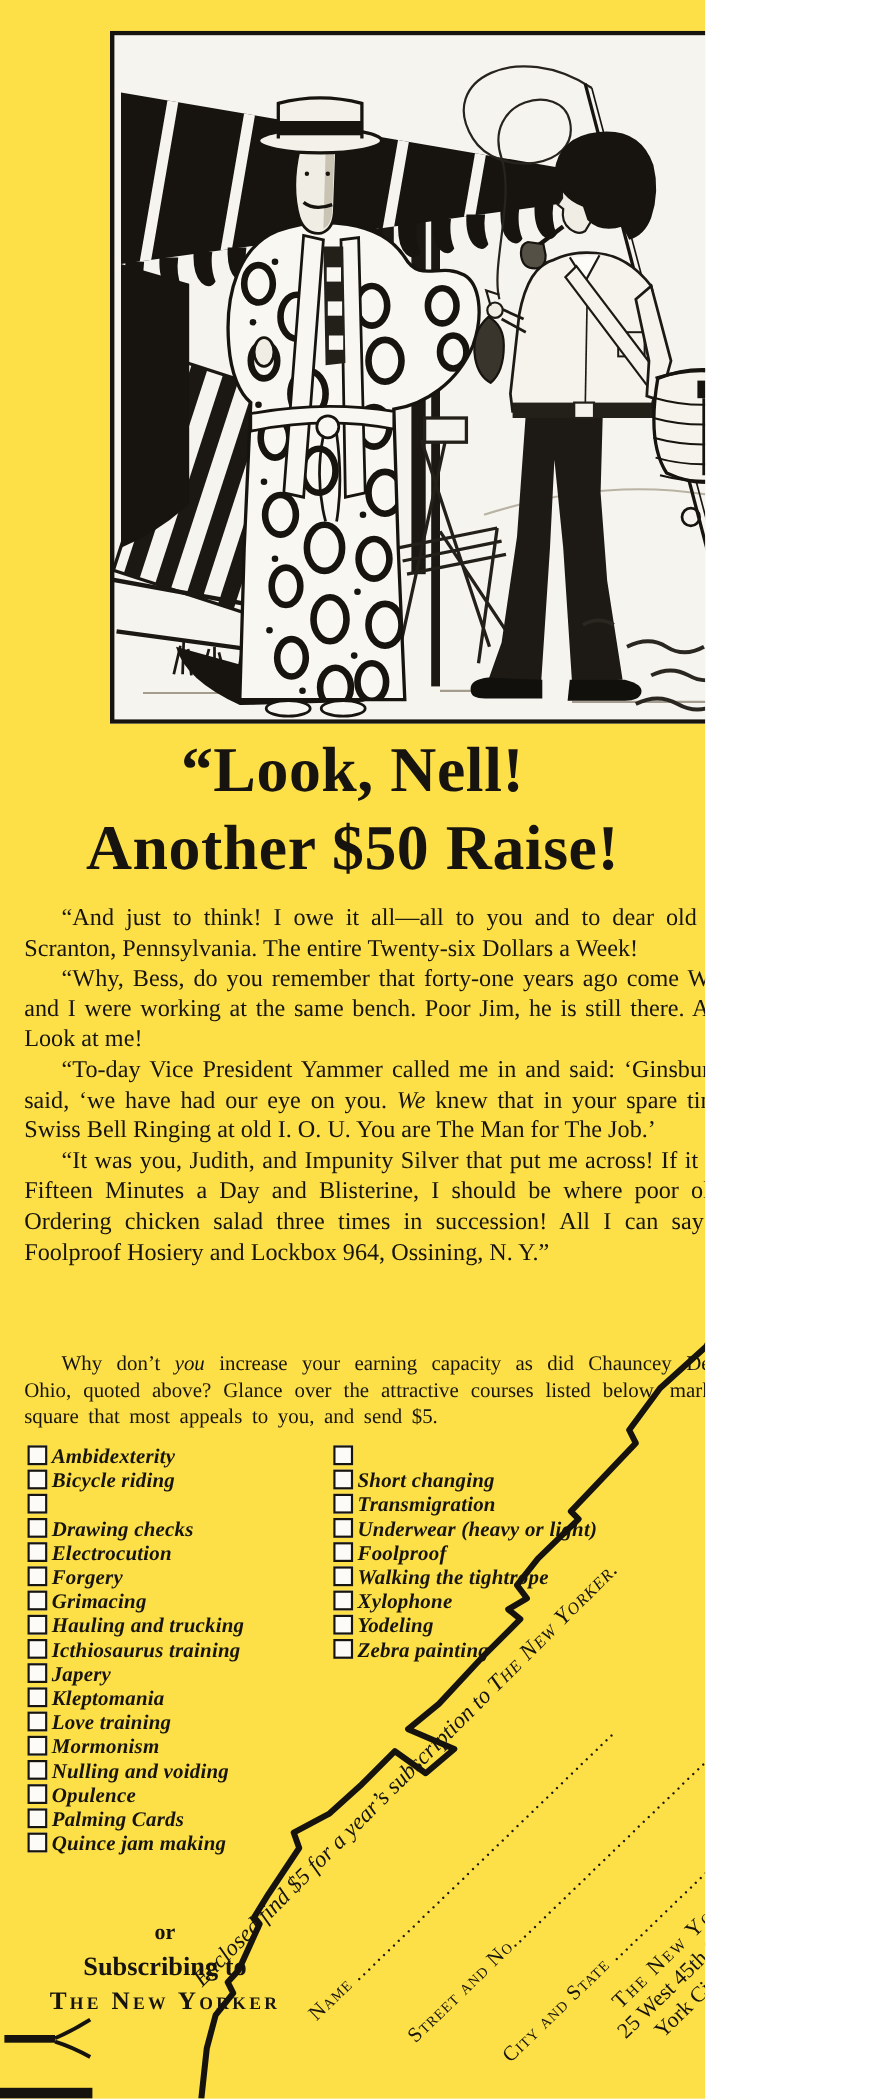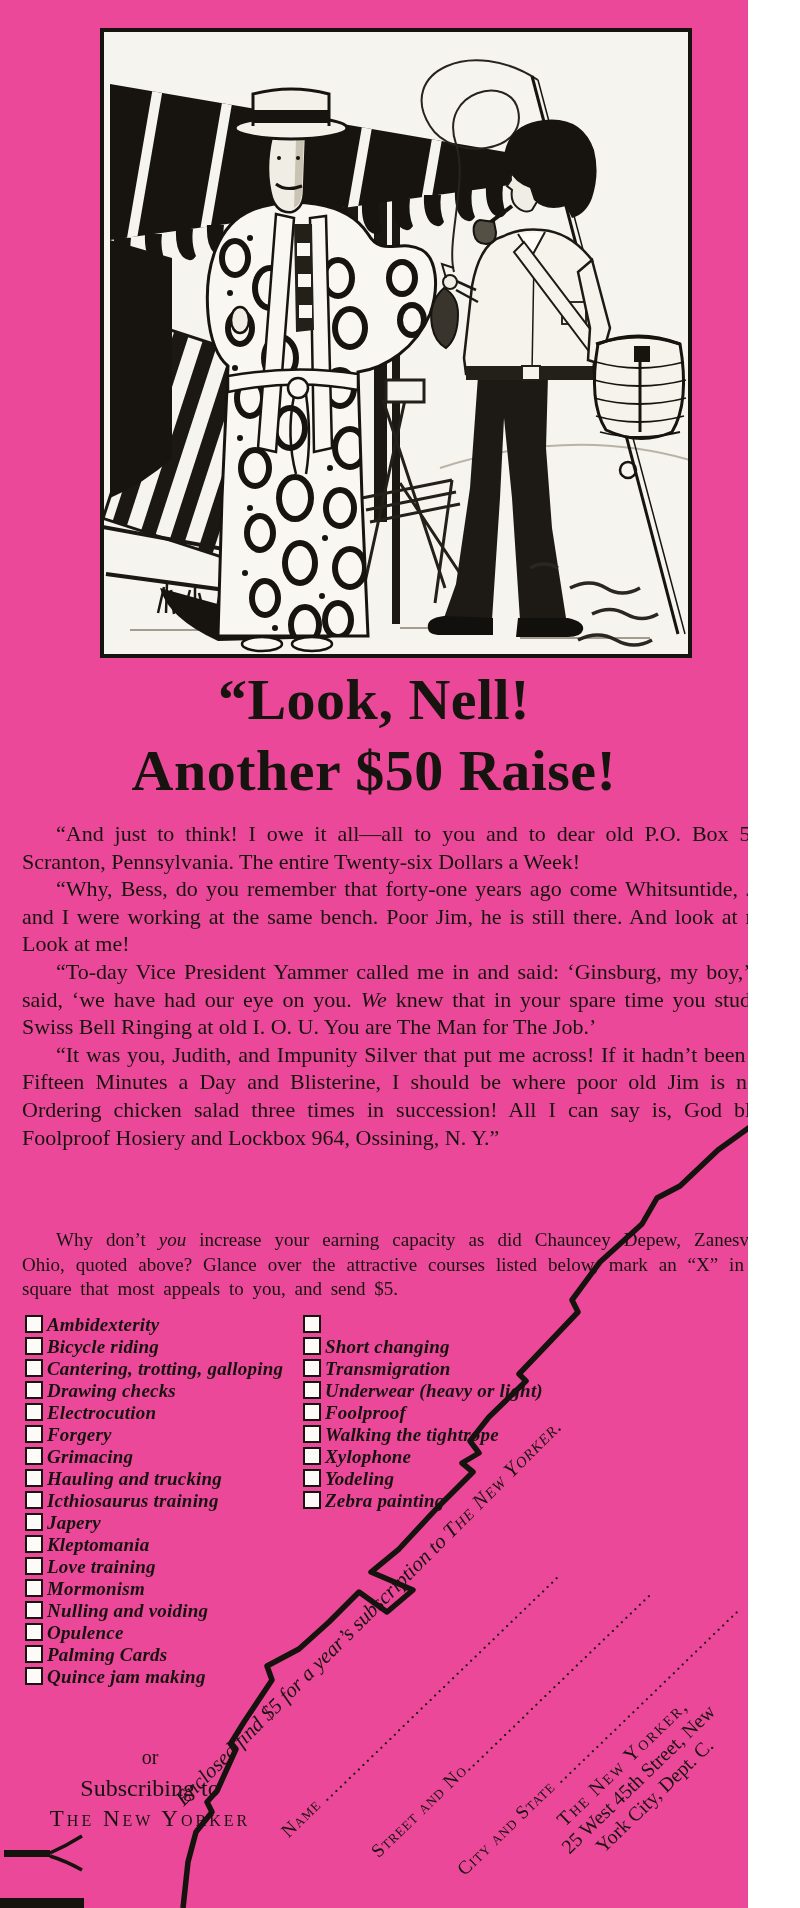--- a/index.html
+++ b/index.html
@@ -1,18 +1,18 @@
 <!DOCTYPE html>
 <html><head>
 <meta charset="utf-8">
 <style>
   html,body{margin:0;padding:0;background:#ffffff;}
   .page{
-    position:relative;width:748px;height:1908px;overflow:hidden;
-    background:#ec4899;color:#17140f;
+    position:relative;width:641px;height:1908px;overflow:hidden;
+    background:#fde047;color:#17140f;
     font-family:"Liberation Serif","DejaVu Serif",serif;
   }
   .it{font-style:italic;}
   .sc{font-variant:small-caps;}
   
   .illus{position:absolute;left:100px;top:28px;width:592px;height:630px;}
   
   .headline{position:absolute;left:0;top:664px;width:100%;text-align:center;
     font-weight:bold;font-size:58px;line-height:71px;letter-spacing:0.5px;}
   
@@ -25,21 +25,21 @@
   
   .columns{position:absolute;left:25px;top:1314px;width:700px;}
   .col{position:absolute;top:0;}
   .col.left{left:0;width:262px;}
   .col.right{left:278px;width:240px;}
   .course{font-size:19px;line-height:22px;font-weight:bold;
     padding-left:64px;text-indent:-64px;letter-spacing:0.2px;font-style:italic;}
   .cbox{display:inline-block;width:14px;height:14px;border:2.5px solid #17140f;
     margin-right:4px;vertical-align:-2px;background:#fcfbf8;}
   
-  .alt{position:absolute;left:0;top:1746px;width:300px;text-align:center;font-weight:normal;}
+  .alt{position:absolute;left:0;top:1746px;width:300px;text-align:center;font-weight:bold;}
   .alt .or{font-size:20px;}
   .alt .l1{font-size:24px;margin-top:6px;}
   .alt .l2{font-size:23px;font-variant:small-caps;letter-spacing:3px;margin-top:4px;}
   
   .torn{position:absolute;left:0;top:0;pointer-events:none;}
   
   .cline{position:absolute;white-space:nowrap;transform-origin:0 100%;}
   .cl-enclosed{left:188px;top:1786px;transform:rotate(-45deg);font-size:21px;}
   .cl-enclosed .brand{letter-spacing:1px;}
   .cl-field{font-size:19px;}
@@ -270,21 +270,21 @@
     <p><span>“To-day Vice President Yammer called me in and said:  ‘Ginsburg, my boy,’ he said, ‘we have had our eye on you.  </span><span class="it">We</span><span> knew that in your spare time you studied Swiss Bell Ringing at old I. O. U.  You are The Man for The Job.’</span></p>
     <p><span>“It was you, Judith, and Impunity Silver that put me across!  If it hadn’t been for Fifteen Minutes a Day and Blisterine, I should be where poor old Jim is now.  Ordering chicken salad three times in succession!  All I can say is, God bless Foolproof Hosiery and Lockbox 964, Ossining, N. Y.”</span></p>
   </div>
 
   <div class="note"><span>Why don’t </span><span class="it">you</span><span> increase your earning capacity as did Chauncey Depew, Zanesville, Ohio, quoted above?  Glance over the attractive courses listed below, mark an “X” in the square that most appeals to you, and send $5.</span></div>
 
   <div class="columns">
     <div class="col left">
         <div class="course"><span class="cbox"></span><span class="clabel">Ambidexterity</span></div>
         <div class="course"><span class="cbox"></span><span class="clabel">Bicycle riding</span></div>
-        <div class="course"><span class="cbox"></span><span class="clabel">Cantering, trotting, galloping</span></div>
+        <div class="course"><span class="cbox"></span></div>
         <div class="course"><span class="cbox"></span><span class="clabel">Drawing checks</span></div>
         <div class="course"><span class="cbox"></span><span class="clabel">Electrocution</span></div>
         <div class="course"><span class="cbox"></span><span class="clabel">Forgery</span></div>
         <div class="course"><span class="cbox"></span><span class="clabel">Grimacing</span></div>
         <div class="course"><span class="cbox"></span><span class="clabel">Hauling and trucking</span></div>
         <div class="course"><span class="cbox"></span><span class="clabel">Icthiosaurus training</span></div>
         <div class="course"><span class="cbox"></span><span class="clabel">Japery</span></div>
         <div class="course"><span class="cbox"></span><span class="clabel">Kleptomania</span></div>
         <div class="course"><span class="cbox"></span><span class="clabel">Love training</span></div>
         <div class="course"><span class="cbox"></span><span class="clabel">Mormonism</span></div>

